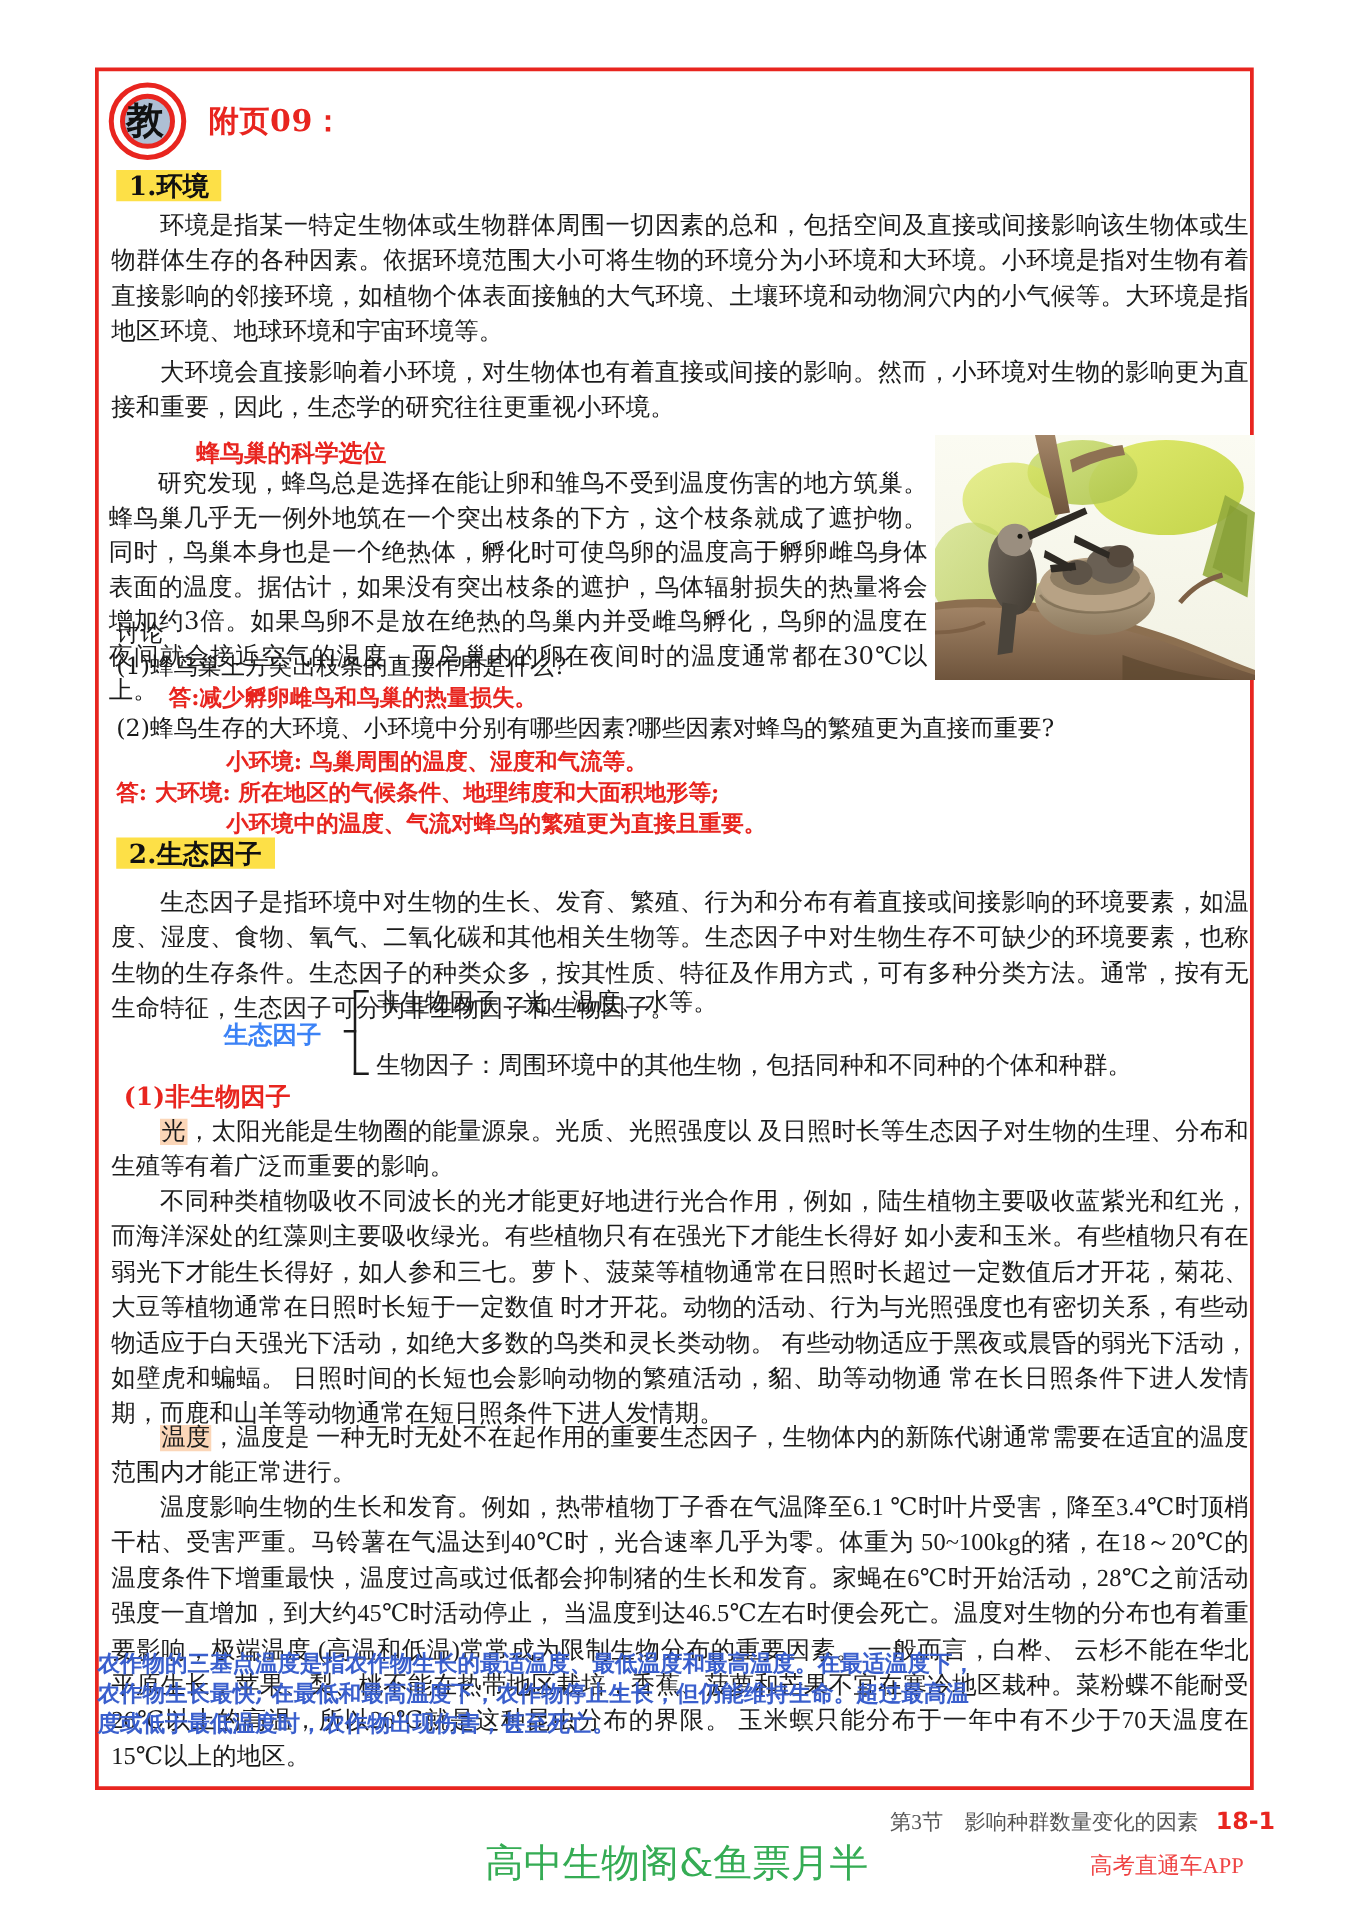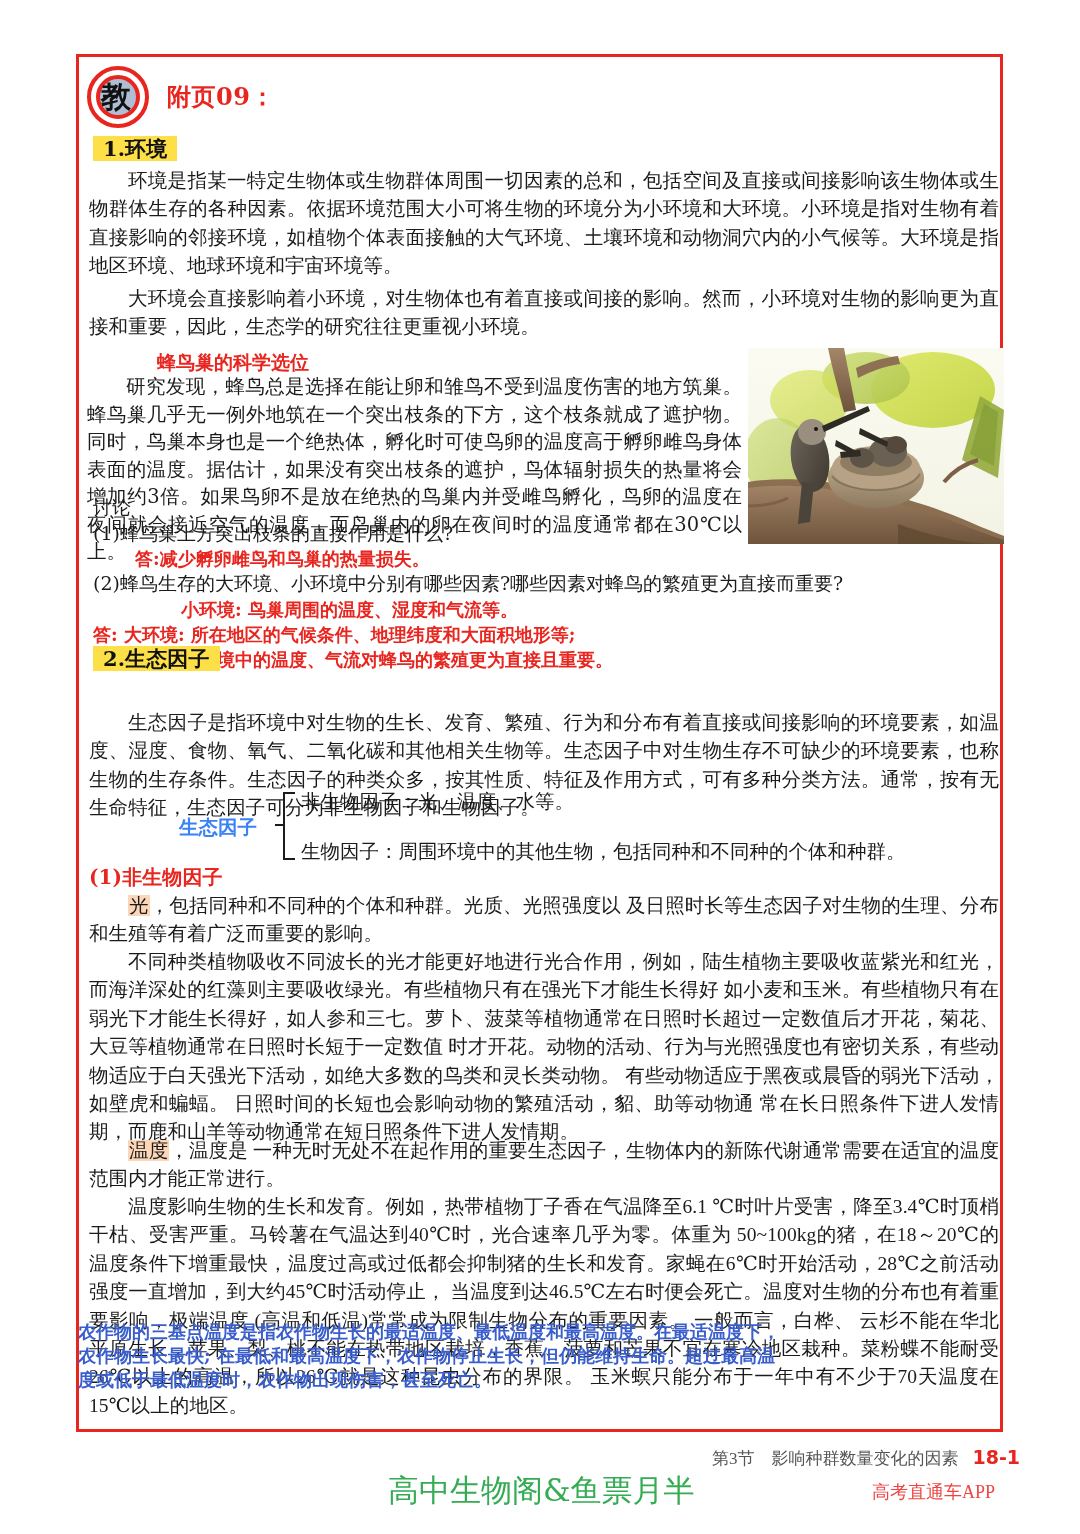--- a/index.html
+++ b/index.html
@@ -367,43 +367,43 @@
     <div id="discussion">
       <p class="q">讨论</p>
       <p class="q">(1)蜂鸟巢上方突出枝条的直接作用是什么?</p>
       <p class="ans ans-indent1">答:减少孵卵雌鸟和鸟巢的热量损失。</p>
       <p class="q">(2)蜂鸟生存的大环境、小环境中分别有哪些因素?哪些因素对蜂鸟的繁殖更为直接而重要?</p>
       <p class="ans ans-indent2">小环境:  鸟巢周围的温度、湿度和气流等。</p>
       <p class="ans">答:  大环境:  所在地区的气候条件、地理纬度和大面积地形等;</p>
       <p class="ans ans-indent2">小环境中的温度、气流对蜂鸟的繁殖更为直接且重要。</p>
     </div>
 
-    <div class="blk" style="left:14px; top:588px; width:180px;">
+    <div class="blk" style="left:14px; top:612px; width:180px;">
       <span class="hl-yellow">2.生态因子</span>
     </div>
 
     <div class="blk" style="left:10px; top:652px; width:910px;">
       <p>生态因子是指环境中对生物的生长、发育、繁殖、行为和分布有着直接或间接影响的环境要素，如温度、湿度、食物、氧气、二氧化碳和其他相关生物等。生态因子中对生物生存不可缺少的环境要素，也称生物的生存条件。生态因子的种类众多，按其性质、特征及作用方式，可有多种分类方法。通常，按有无生命特征，生态因子可分为非生物因子和生物因子。</p>
     </div>
 
     <div id="bracket-diagram">
       <div id="bracket-label">生态因子</div>
       <div id="bracket-tick"></div>
       <div id="bracket-shape"></div>
       <div class="bracket-line" id="bracket-line-0">非生物因子：光、温度、水等。</div>
       <div class="bracket-line" id="bracket-line-1">生物因子：周围环境中的其他生物，包括同种和不同种的个体和种群。</div>
     </div>
 
-    <div class="blk" style="left:10px; top:806px; width:300px;">
+    <div class="blk" style="left:20px; top:806px; width:300px;">
       <span class="red-head" style="font-size:20px;">(1)非生物因子</span>
     </div>
 
     <div class="blk" style="left:10px; top:835px; width:910px;">
       <p>
-        <span class="hl-peach">光</span><span>，包括同种和不同种的个体和种群。光质、光照强度以 及日照时长等生态因子对生物的生理、分布和生殖等有着广泛而重要的影响。</span>
+        <span class="hl-peach">光</span><span>，太阳光能是生物圈的能量源泉。光质、光照强度以 及日照时长等生态因子对生物的生理、分布和生殖等有着广泛而重要的影响。</span>
       </p>
     </div>
 
     <div class="blk" style="left:10px; top:891px; width:910px;">
       <p>不同种类植物吸收不同波长的光才能更好地进行光合作用，例如，陆生植物主要吸收蓝紫光和红光，而海洋深处的红藻则主要吸收绿光。有些植物只有在强光下才能生长得好 如小麦和玉米。有些植物只有在弱光下才能生长得好，如人参和三七。萝卜、菠菜等植物通常在日照时长超过一定数值后才开花，菊花、大豆等植物通常在日照时长短于一定数值 时才开花。动物的活动、行为与光照强度也有密切关系，有些动物适应于白天强光下活动，如绝大多数的鸟类和灵长类动物。 有些动物适应于黑夜或晨昏的弱光下活动，如壁虎和蝙蝠。 日照时间的长短也会影响动物的繁殖活动，貂、助等动物通 常在长日照条件下进人发情期，而鹿和山羊等动物通常在短日照条件下进人发情期。</p>
     </div>
 
     <div class="blk" style="left:10px; top:1080px; width:910px;">
       <p>
         <span class="hl-peach">温度</span><span>，温度是 一种无时无处不在起作用的重要生态因子，生物体内的新陈代谢通常需要在适宜的温度范围内才能正常进行。</span>

